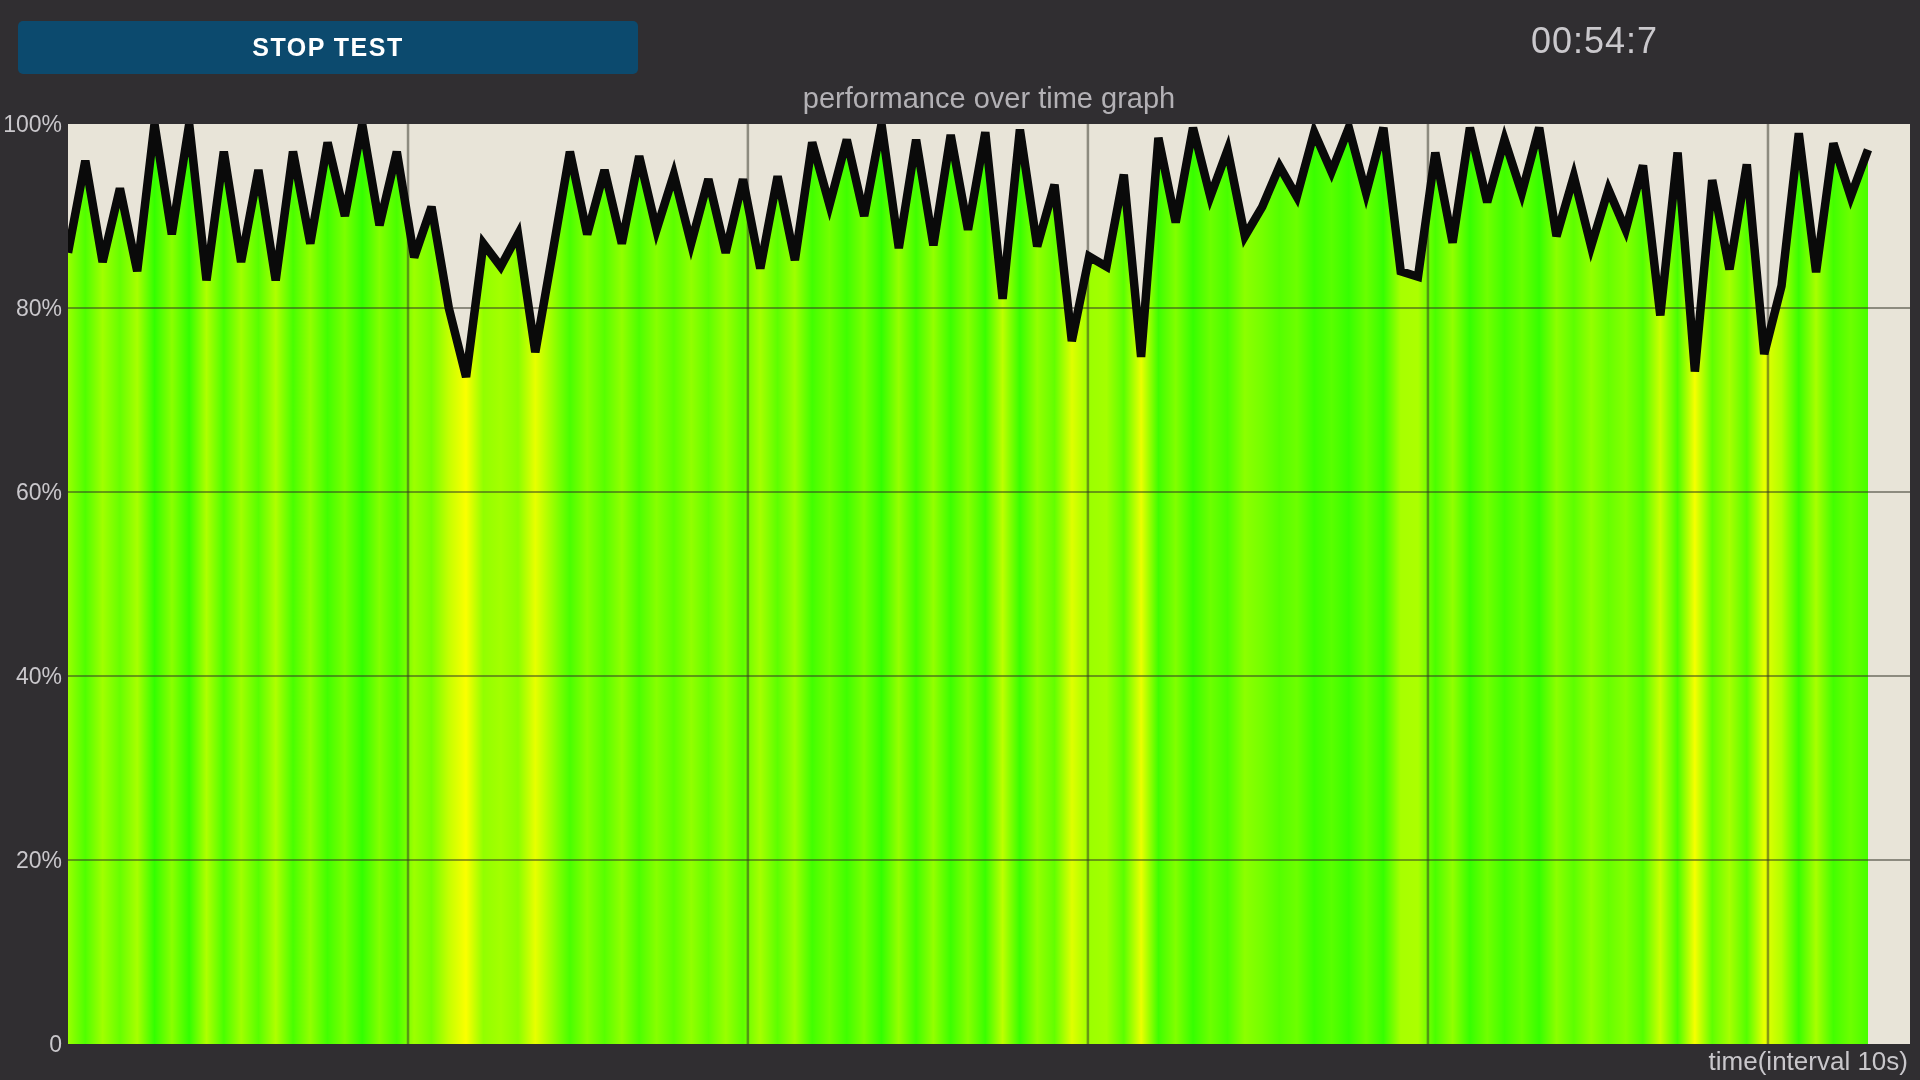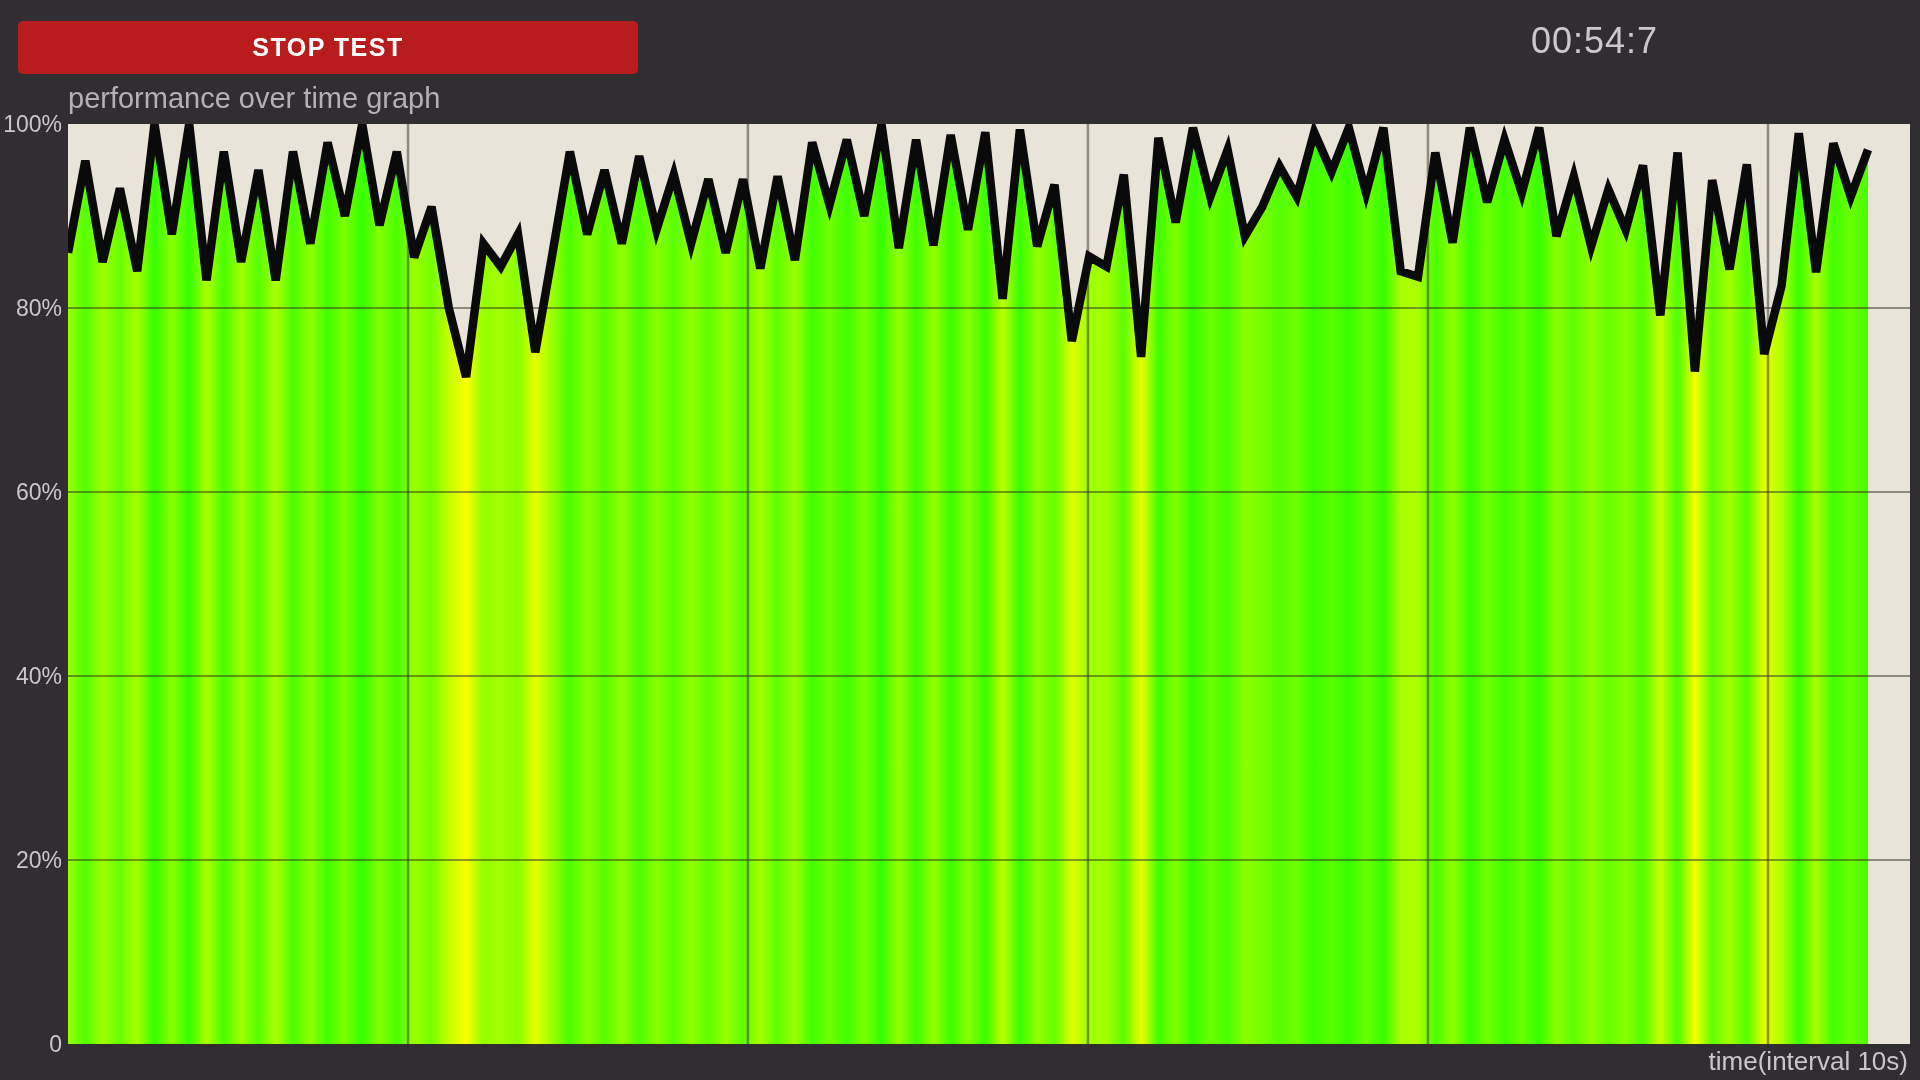--- a/index.html
+++ b/index.html
@@ -7,37 +7,38 @@
     width: 1920px; height: 1080px;
     background: #302e31;
     font-family: "Liberation Sans", sans-serif;
     position: relative;
     overflow: hidden;
   }
   .abs { position: absolute; }
 
   .stop-btn {
     left: 18px; top: 21px; width: 620px; height: 53px;
-    background: #b91c1c;
+    background: #0c4a6e;
     border: none; border-radius: 5px;
     color: #ffffff; font-weight: bold; font-size: 25px;
     letter-spacing: 1.5px;
     font-family: "Liberation Sans", sans-serif;
     display: flex; align-items: center; justify-content: center;
     cursor: pointer;
   }
 
   .timer {
     left: 1531px; top: 20px;
     font-size: 36px; color: #cac8cc;
     letter-spacing: 1px;
   }
 
   .chart-title {
     left: 68px; top: 82px; width: 1842px;
+    text-align: center;
     font-size: 29px; color: #b3b1b5;
   }
 
   .plot {
     left: 68px; top: 124px; width: 1842px; height: 920px;
     background: #e8e4d8;
     overflow: hidden;
   }
   .plot svg { display: block; width: 1842px; height: 920px; }
 

